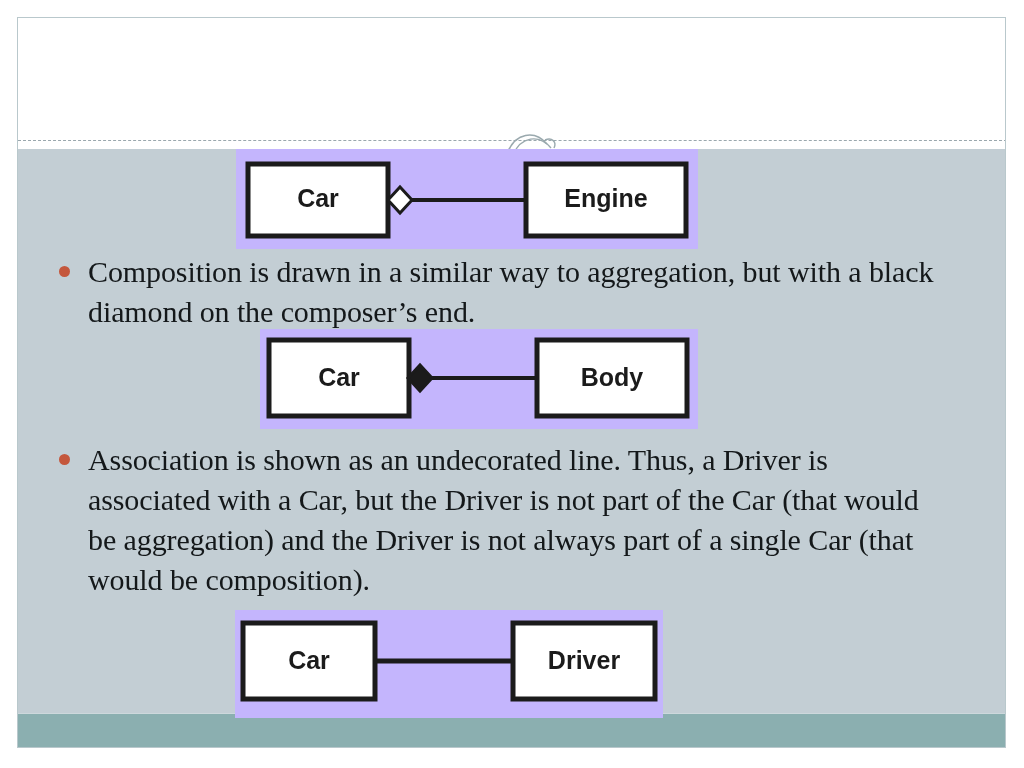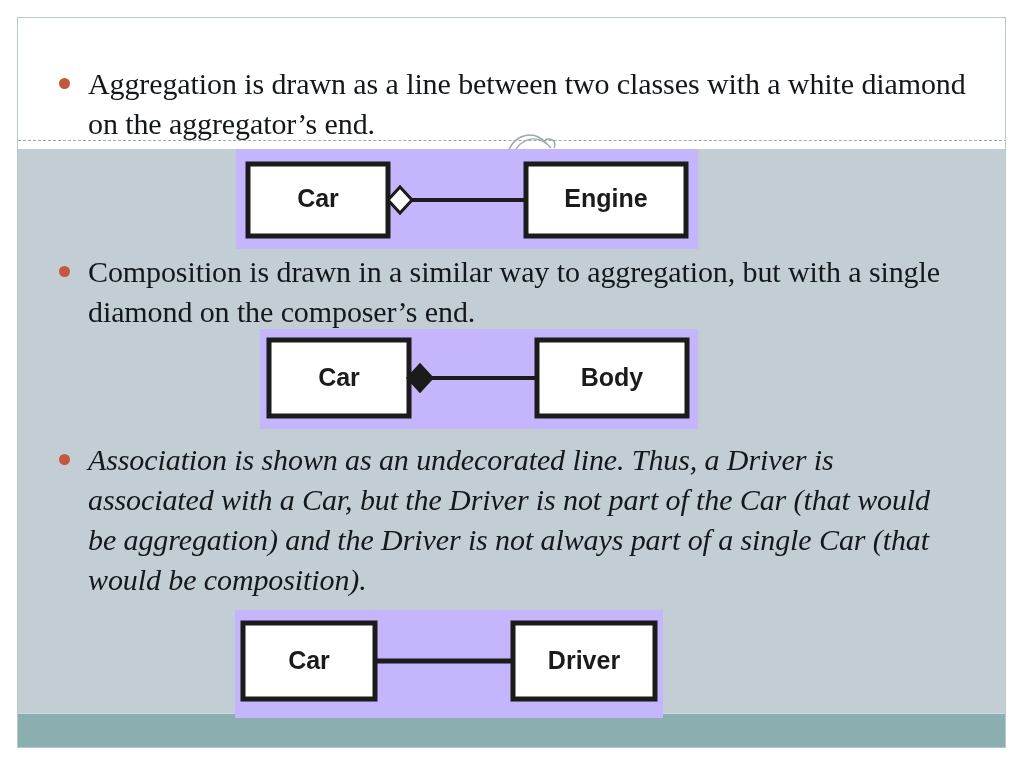--- a/index.html
+++ b/index.html
@@ -98,21 +98,21 @@
     color: #14181a;
     letter-spacing: -0.1px;
   }
 
   #bullet-1 { left: 41px; top: 46px;  width: 930px; }
   #bullet-2 { left: 41px; top: 234px; width: 930px; }
   #bullet-3 { left: 41px; top: 422px; width: 880px; }
 
   #bullet-1 .bullet-text { width: 880px; }
   #bullet-2 .bullet-text { width: 890px; }
-  #bullet-3 .bullet-text { width: 860px; font-style: italic; }
+  #bullet-3 .bullet-text { width: 860px; }
 
   
   #scribble {
     position: absolute;
     left: 487px;
     top: 110px;
     width: 56px;
     height: 28px;
     pointer-events: none;
   }
@@ -132,28 +132,24 @@
 <body>
 
 <div id="slide">
 
   <div id="top-band"></div>
   <div id="band-rule"></div>
   <div id="band-gap"></div>
   <div id="body-area"></div>
   <div id="footer-bar"></div>
 
-  <div class="bullet-row" id="bullet-1">
-    <span class="bullet-dot"></span>
-    <span class="bullet-text">Aggregation is drawn as a line between two classes with a white diamond on the aggregator’s end.</span>
-  </div>
 
   <div class="bullet-row" id="bullet-2">
     <span class="bullet-dot"></span>
-    <span class="bullet-text">Composition is drawn in a similar way to aggregation, but with a single diamond on the composer’s end.</span>
+    <span class="bullet-text">Composition is drawn in a similar way to aggregation, but with a black diamond on the composer’s end.</span>
   </div>
 
   <div class="bullet-row" id="bullet-3">
     <span class="bullet-dot"></span>
     <span class="bullet-text">Association is shown as an undecorated line. Thus, a Driver is associated with a Car, but the Driver is not part of the Car (that would be aggregation) and the Driver is not always part of a single Car (that would be composition).</span>
   </div>
 
   <svg id="scribble" viewBox="0 0 56 28">
     <path d="M2 26 C10 4, 30 2, 42 16" fill="none" stroke="#9aa9ae" stroke-width="1.6"></path>
     <path d="M8 27 C16 8, 34 6, 46 20" fill="none" stroke="#9aa9ae" stroke-width="1.4"></path>

